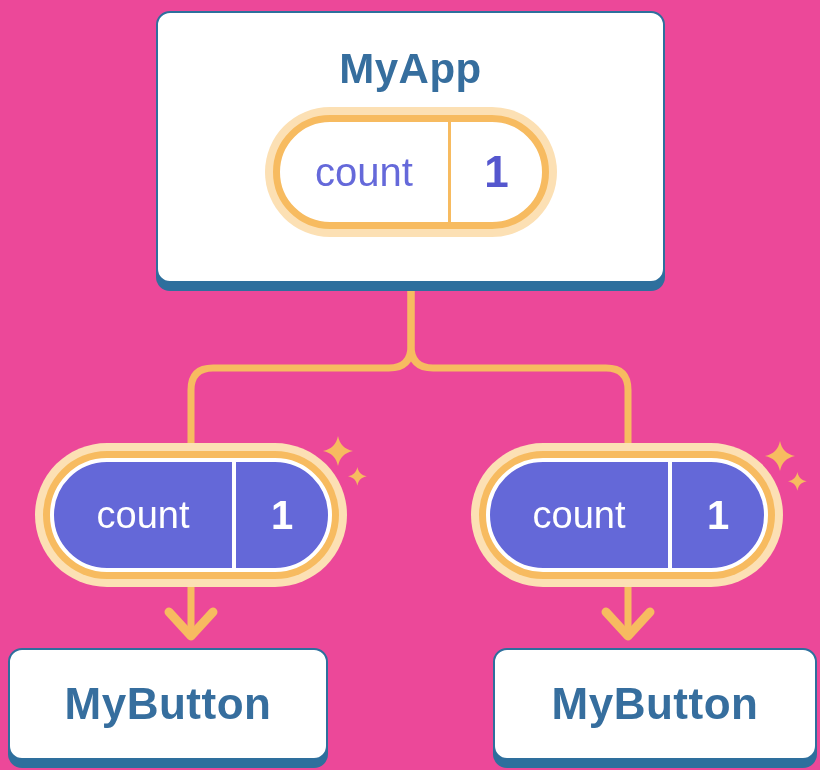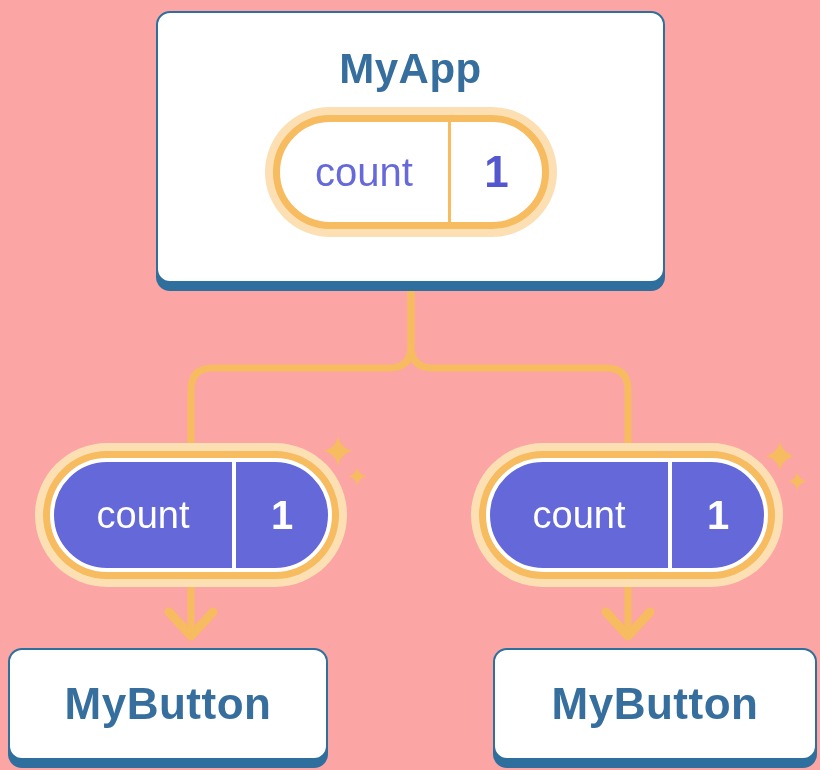--- a/index.html
+++ b/index.html
@@ -1,17 +1,17 @@
 <!DOCTYPE html>
 <html><head>
 <meta charset="utf-8">
 <style>
   html,body{margin:0;padding:0;background:#ffffff;}
   .stage{
-    position:relative;width:820px;height:770px;background:#fca5a5;overflow:hidden;
+    position:relative;width:820px;height:770px;background:#ec4899;overflow:hidden;
     font-family:"Liberation Sans", sans-serif;
   }
   .overlay{position:absolute;left:0;top:0;z-index:1;}
 
   
   .card{
     position:absolute;background:#ffffff;
     border:2.5px solid #2E6F9D;border-radius:14px;
     box-shadow:0 8px 0 0 #2E6F9D;
     box-sizing:border-box;z-index:2;

